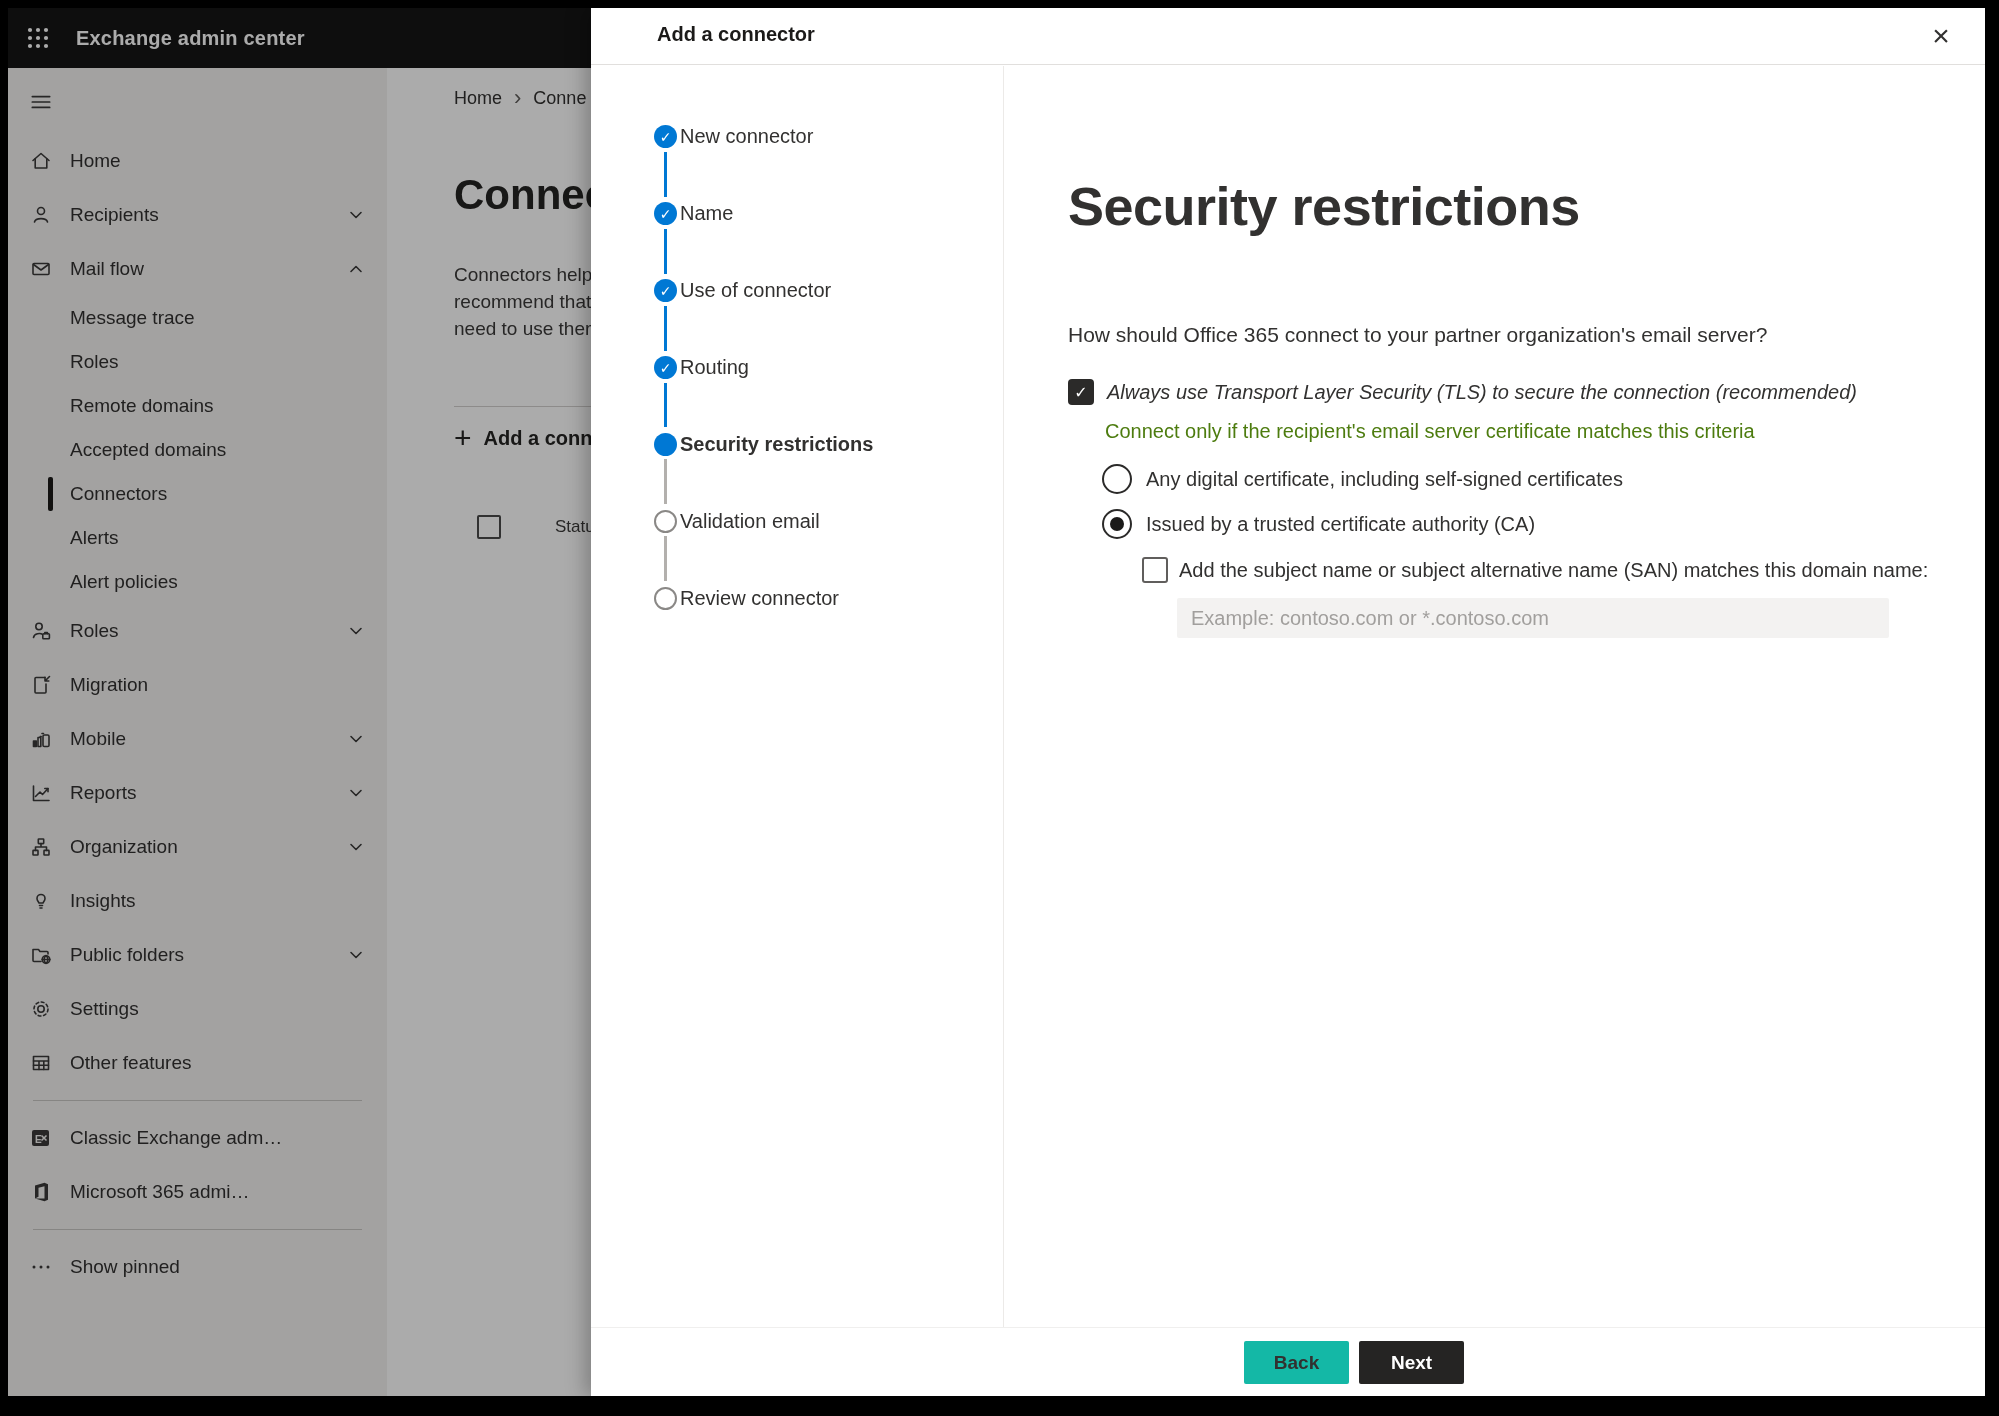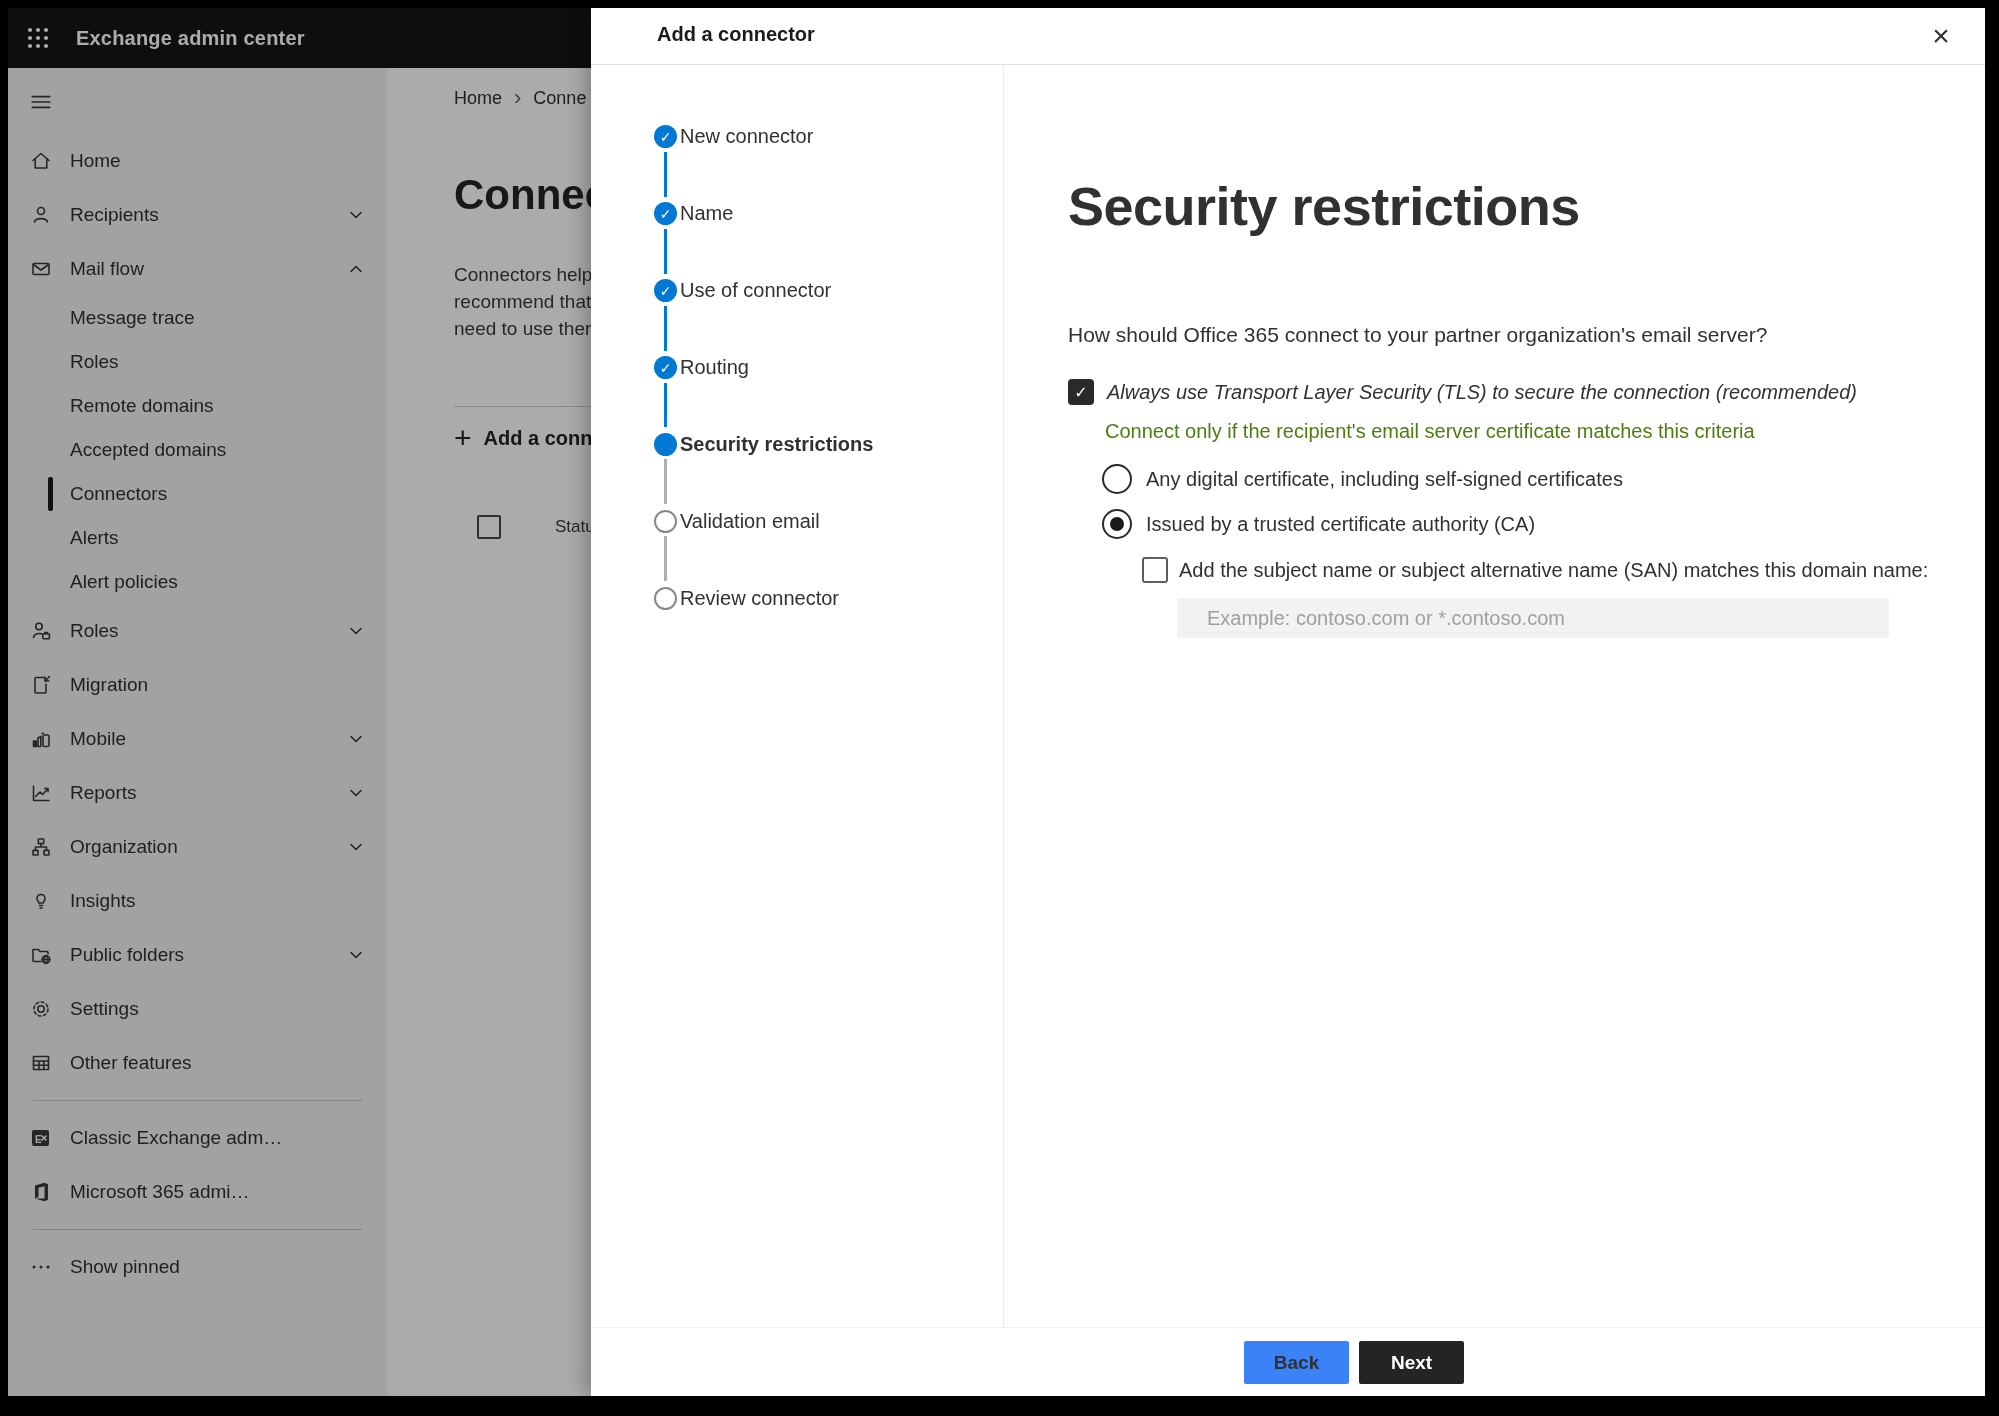--- a/index.html
+++ b/index.html
@@ -74,27 +74,27 @@
   .cbx.empty { background:#fff; border:2px solid #605e5c; border-radius:3px; }
   .row-check .chk-label { margin-left:13px; font-size:20px; line-height:27px; color:#323130;font-style:italic; }
   .criteria { margin:14px 0 0 37px; font-size:20px; color:#4d7c0f; }
   .row-radio { display:flex; align-items:center; margin:15px 0 0 34px; }
   .row-radio.first { margin-top:21px; }
   .radio { width:30px; height:30px; border-radius:50%; border:2.5px solid #2b2a29; background:#fff; flex:none; display:flex; align-items:center; justify-content:center; cursor:pointer; }
   .radio .dot { width:14px; height:14px; border-radius:50%; background:#1b1a19; }
   .row-radio .radio-label { margin-left:14px; font-size:20px; color:#323130; }
   .row-san { display:flex; align-items:flex-start; margin:18px 0 0 74px; }
   .row-san .chk-label { margin-left:11px; font-size:20px; line-height:27px; color:#323130; }
-  .domain-input { display:block; margin:14px 0 0 109px; width:712px; height:40px; background:#f3f2f1; border:none; border-radius:2px; font-size:20px; padding:0 30px; color:#323130; font-family:"Liberation Sans",sans-serif; }
+  .domain-input { display:block; margin:14px 0 0 109px; width:712px; height:40px; background:#f3f2f1; border:none; border-radius:2px; font-size:20px; padding:0 14px; color:#323130; font-family:"Liberation Sans",sans-serif; }
   .domain-input::placeholder { color:#a19f9d; }
 
   
   .panel-footer { position:absolute; left:0; bottom:0; width:100%; height:69px; background:#fff; border-top:1px solid #f0efee; }
   .btn { position:absolute; top:13px; height:43px; width:105px; border:none; border-radius:2px; font-size:19px; font-weight:600; cursor:pointer; font-family:"Liberation Sans",sans-serif; }
-  .btn-back { left:653px; background:#3b82f6; color:#323130; }
+  .btn-back { left:653px; background:#14b8a6; color:#323130; }
   .btn-next { left:768px; background:#252423; color:#fff; }
 </style>
 </head>
 <body>
 
 <div class="frame">
 <div class="app">
 
   <div class="topbar">
     <div class="waffle">

